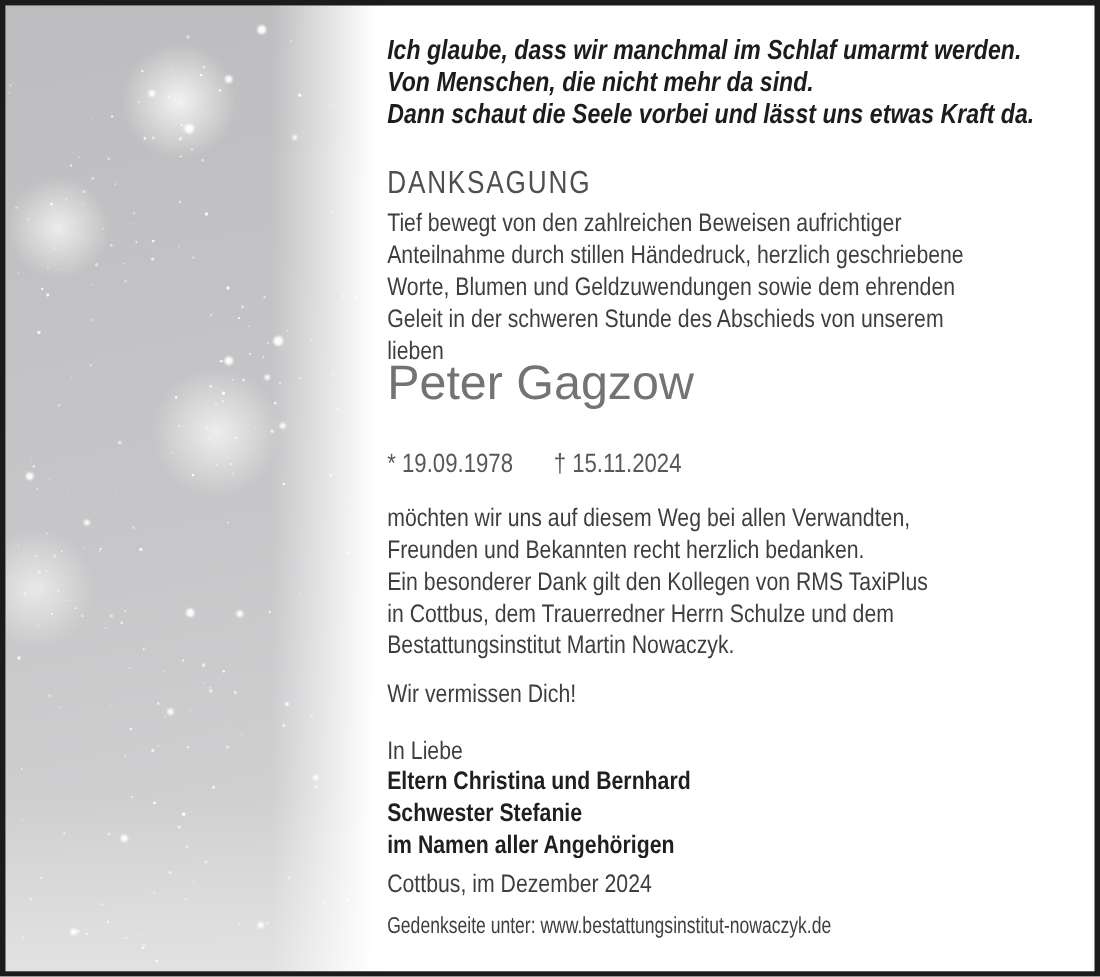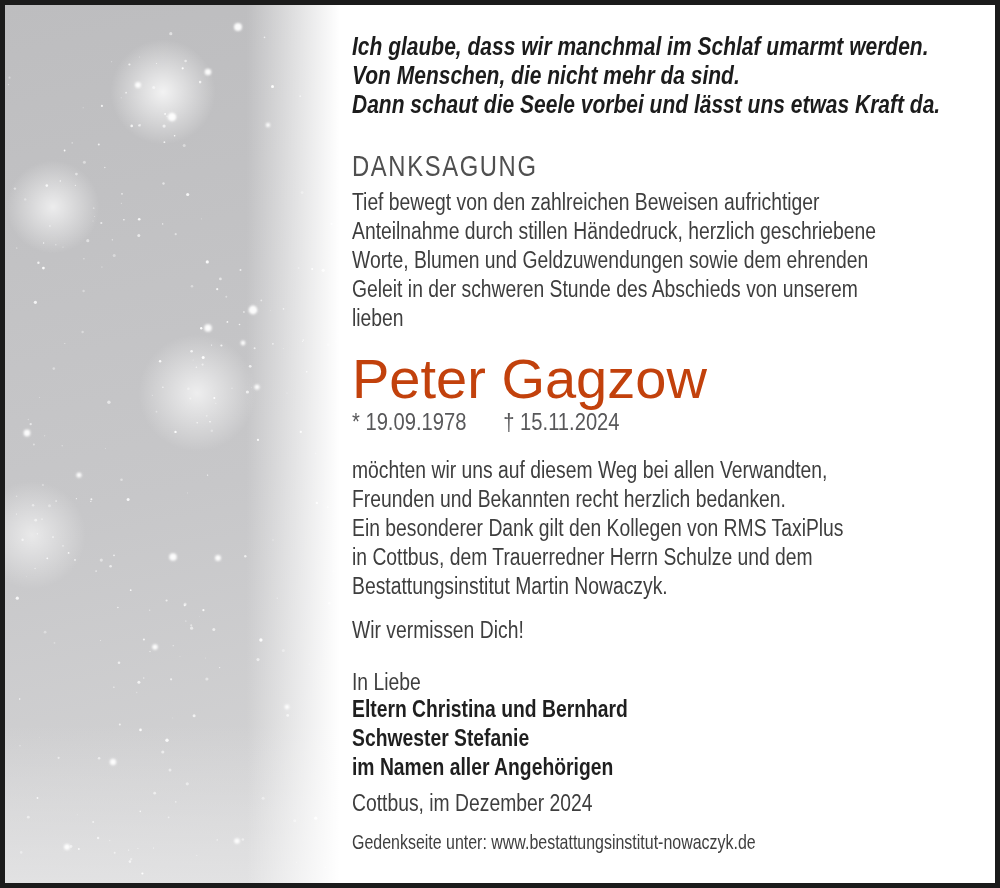--- a/index.html
+++ b/index.html
@@ -35,21 +35,21 @@
     background:linear-gradient(to right, rgba(255,255,255,0) 70%, #ffffff 97%);
   }
 
   
   .tx{position:absolute;left:352px;white-space:nowrap;color:#3d3d3d;}
   .cond{transform:scaleX(0.84);transform-origin:0 0;}
   .epigraph{top:32px;font-size:25px;line-height:29px;font-weight:bold;font-style:italic;color:#1c1c1c;}
   .heading{top:150px;font-size:29px;letter-spacing:2px;color:#4f4f4f;transform:scaleX(0.82);transform-origin:0 0;}
   .para{font-size:23px;line-height:29px;color:#3e3e3e;}
   .para1{top:188px;}
-  .deceased-name{top:348px;font-size:56px;line-height:1.1;color:#c2410c;}
+  .deceased-name{top:325px;font-size:44px;line-height:1.1;color:#737373;}
   .dates{top:408px;font-size:24px;color:#58585a;}
   .dates .birth{margin-right:44px;}
   .para2{top:456px;}
   .missing{top:616px;}
   .liebe{top:668px;}
   .family{top:695px;font-size:23px;line-height:29px;font-weight:bold;color:#1f1f1f;}
   .placedate{top:789px;}
   .memorial{top:830px;font-size:21px;color:#3f3f3f;transform:scaleX(0.76);transform-origin:0 0;}
 </style>
 </head>

